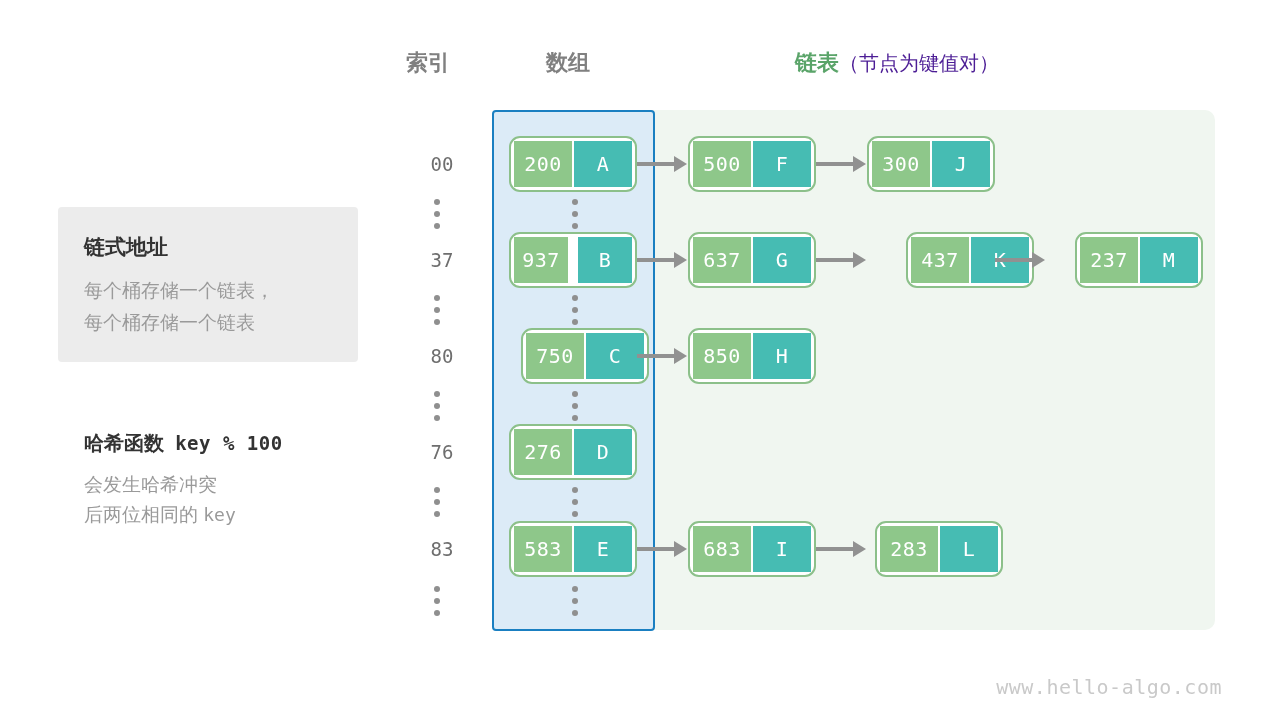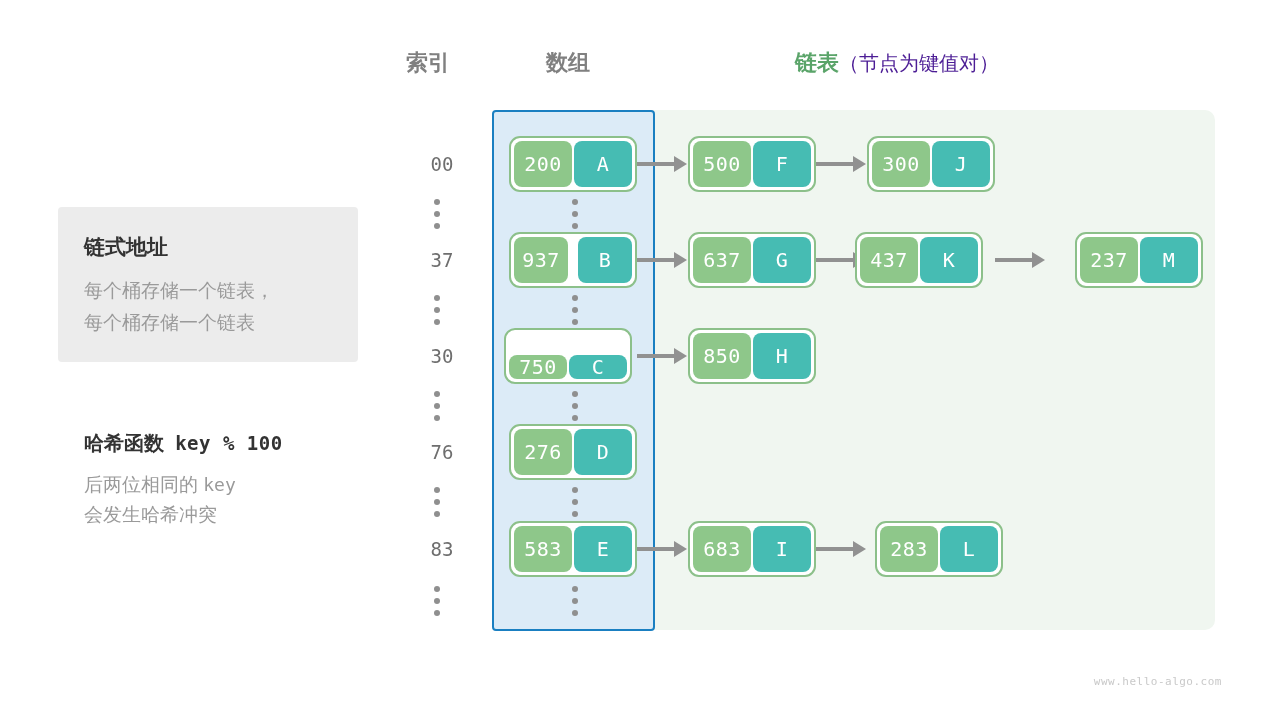--- a/index.html
+++ b/index.html
@@ -166,21 +166,21 @@
     border: 2px solid #8cc08a;
     border-radius: 11px;
     box-sizing: border-box;
     background: #ffffff;
     padding: 3px;
     display: flex;
   }
   .node .key,
   .node .val {
     flex: 1 1 50%;
-    border-radius: 8px;
+    border-radius: 0;
     color: #ffffff;
     font-family: "DejaVu Sans Mono", "Liberation Mono", monospace;
     font-size: 20px;
     display: flex;
     align-items: center;
     justify-content: center;
     letter-spacing: 0.5px;
   }
   .node .key { background: #8ec78a; margin-right: 1px; }
   .node .val { background: #46bcb3; margin-left: 1px; }
@@ -207,21 +207,21 @@
     border-bottom: 8px solid transparent;
     border-left: 13px solid #919191;
   }
 
   
   .watermark {
     position: absolute;
     right: 58px;
     top: 675px;
     font-family: "DejaVu Sans Mono", "Liberation Mono", monospace;
-    font-size: 11px;
+    font-size: 20px;
     color: #c9c9c9;
     letter-spacing: 0.5px;
   }
 </style>
 </head>
 <body>
 
 <div class="list-panel"></div>
 <div class="array-panel"></div>
 
@@ -239,22 +239,22 @@
     <div>每个桶存储一个链表，</div>
     <div>每个桶存储一个链表</div>
   </div>
 </div>
 
 <div class="hash-note">
   <div class="hash-note-title">
     <span>哈希函数</span>&nbsp;&nbsp;<span class="mono">key % 100</span>
   </div>
   <div class="hash-note-body">
+    <div>会发生哈希冲突</div>
     <div><span>后两位相同的</span>&nbsp;<span class="mono">key</span></div>
-    <div>会发生哈希冲突</div>
   </div>
 </div>
 
 <div id="rows-layer">
     <div class="row" style="top: 136px; width: 1280px;">
       <div class="row-index">00</div>
       <div class="node" style="left: 509px;">
         <div class="key">200</div>
         <div class="val">A</div>
       </div>
@@ -286,36 +286,36 @@
         <div class="head" style="left: 37px;"></div>
       </div>
       <div class="node" style="left: 688px;">
         <div class="key">637</div>
         <div class="val">G</div>
       </div>
       <div class="arrow" style="left: 816px; width: 51px;">
         <div class="shaft" style="width: 38px;"></div>
         <div class="head" style="left: 37px;"></div>
       </div>
-      <div class="node" style="left: 855px;">
+      <div class="node" style="left: 906px;">
         <div class="key">437</div>
         <div class="val">K</div>
       </div>
       <div class="arrow" style="left: 995px; width: 51px;">
         <div class="shaft" style="width: 38px;"></div>
         <div class="head" style="left: 37px;"></div>
       </div>
       <div class="node" style="left: 1046px; margin-left: 29px;">
         <div class="key">237</div>
         <div class="val">M</div>
       </div>
     </div>
     <div class="row" style="top: 328px; width: 1280px;">
-      <div class="row-index">30</div>
-      <div class="node" style="left: 504px; align-items: flex-end;">
+      <div class="row-index">80</div>
+      <div class="node" style="left: 521px;">
         <div class="key">750</div>
         <div class="val">C</div>
       </div>
       <div class="arrow" style="left: 637px; width: 51px;">
         <div class="shaft" style="width: 38px;"></div>
         <div class="head" style="left: 37px;"></div>
       </div>
       <div class="node" style="left: 688px;">
         <div class="key">850</div>
         <div class="val">H</div>

